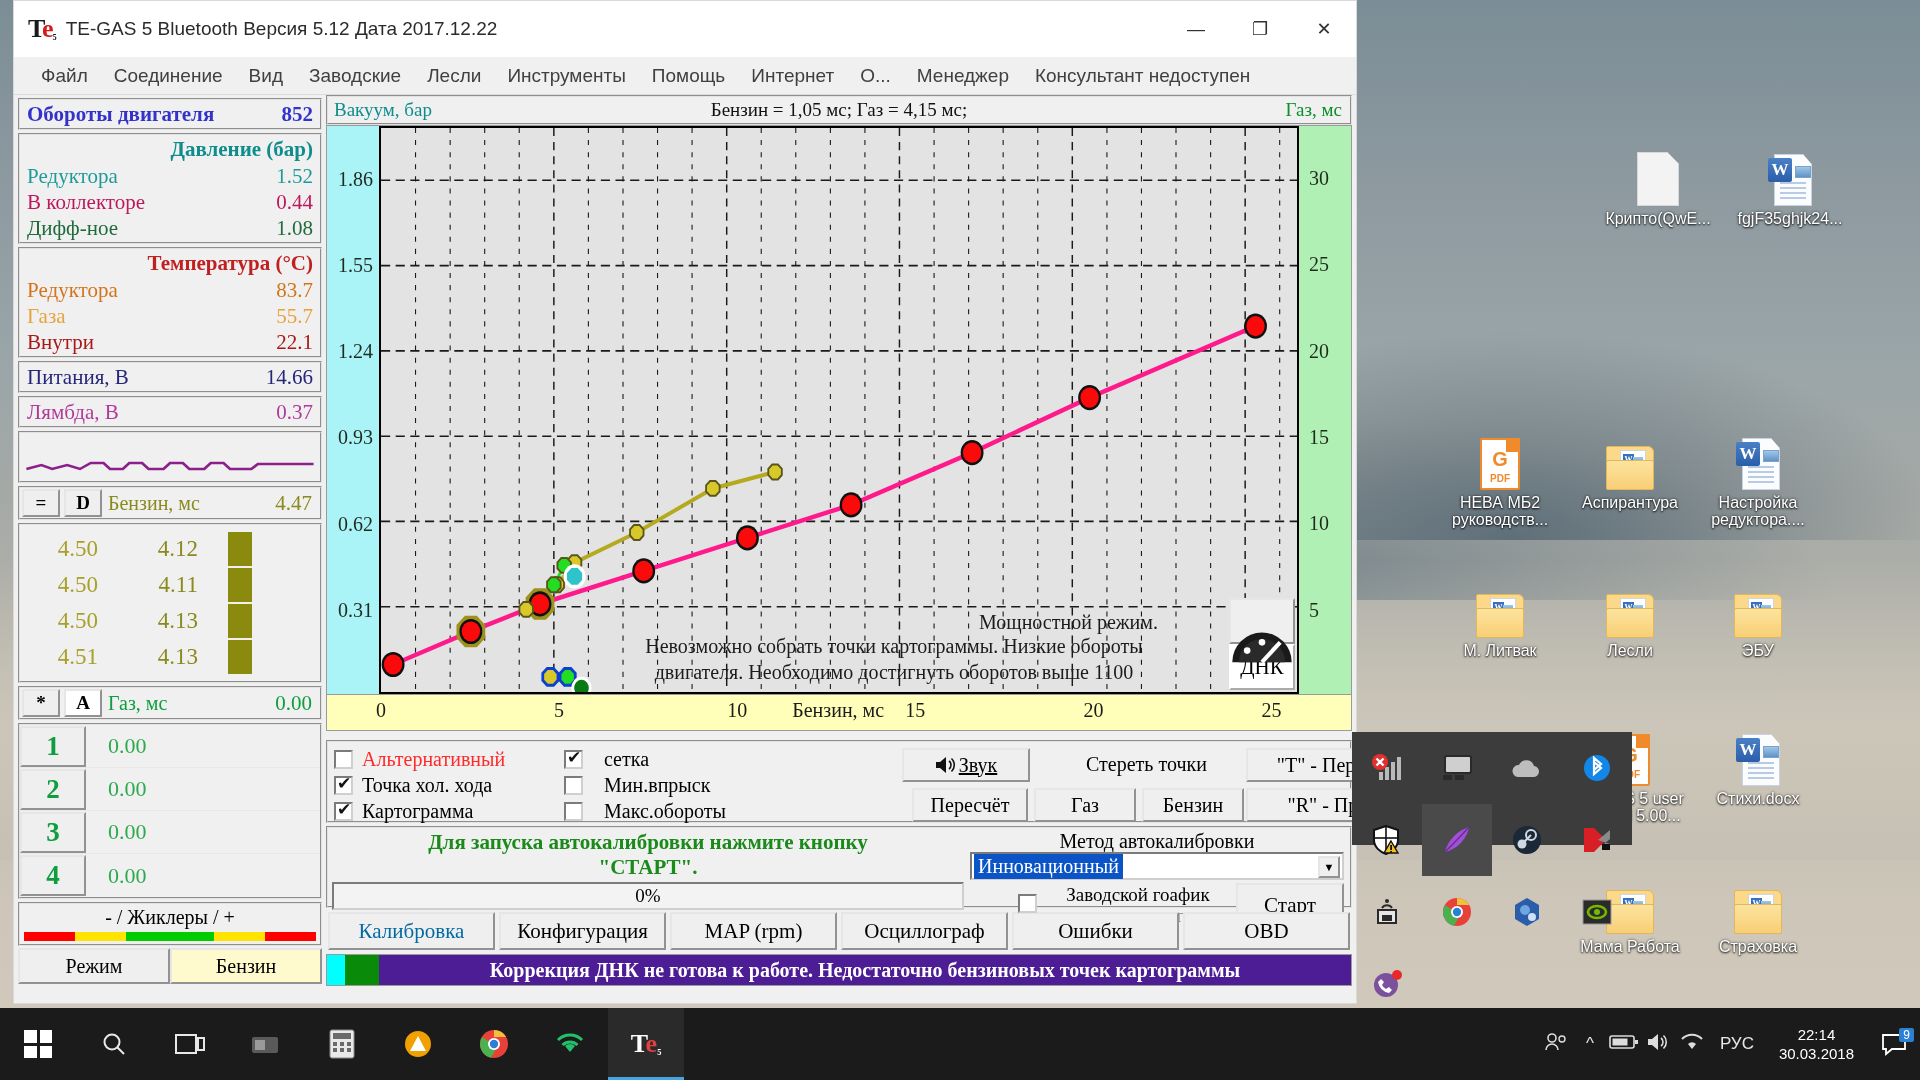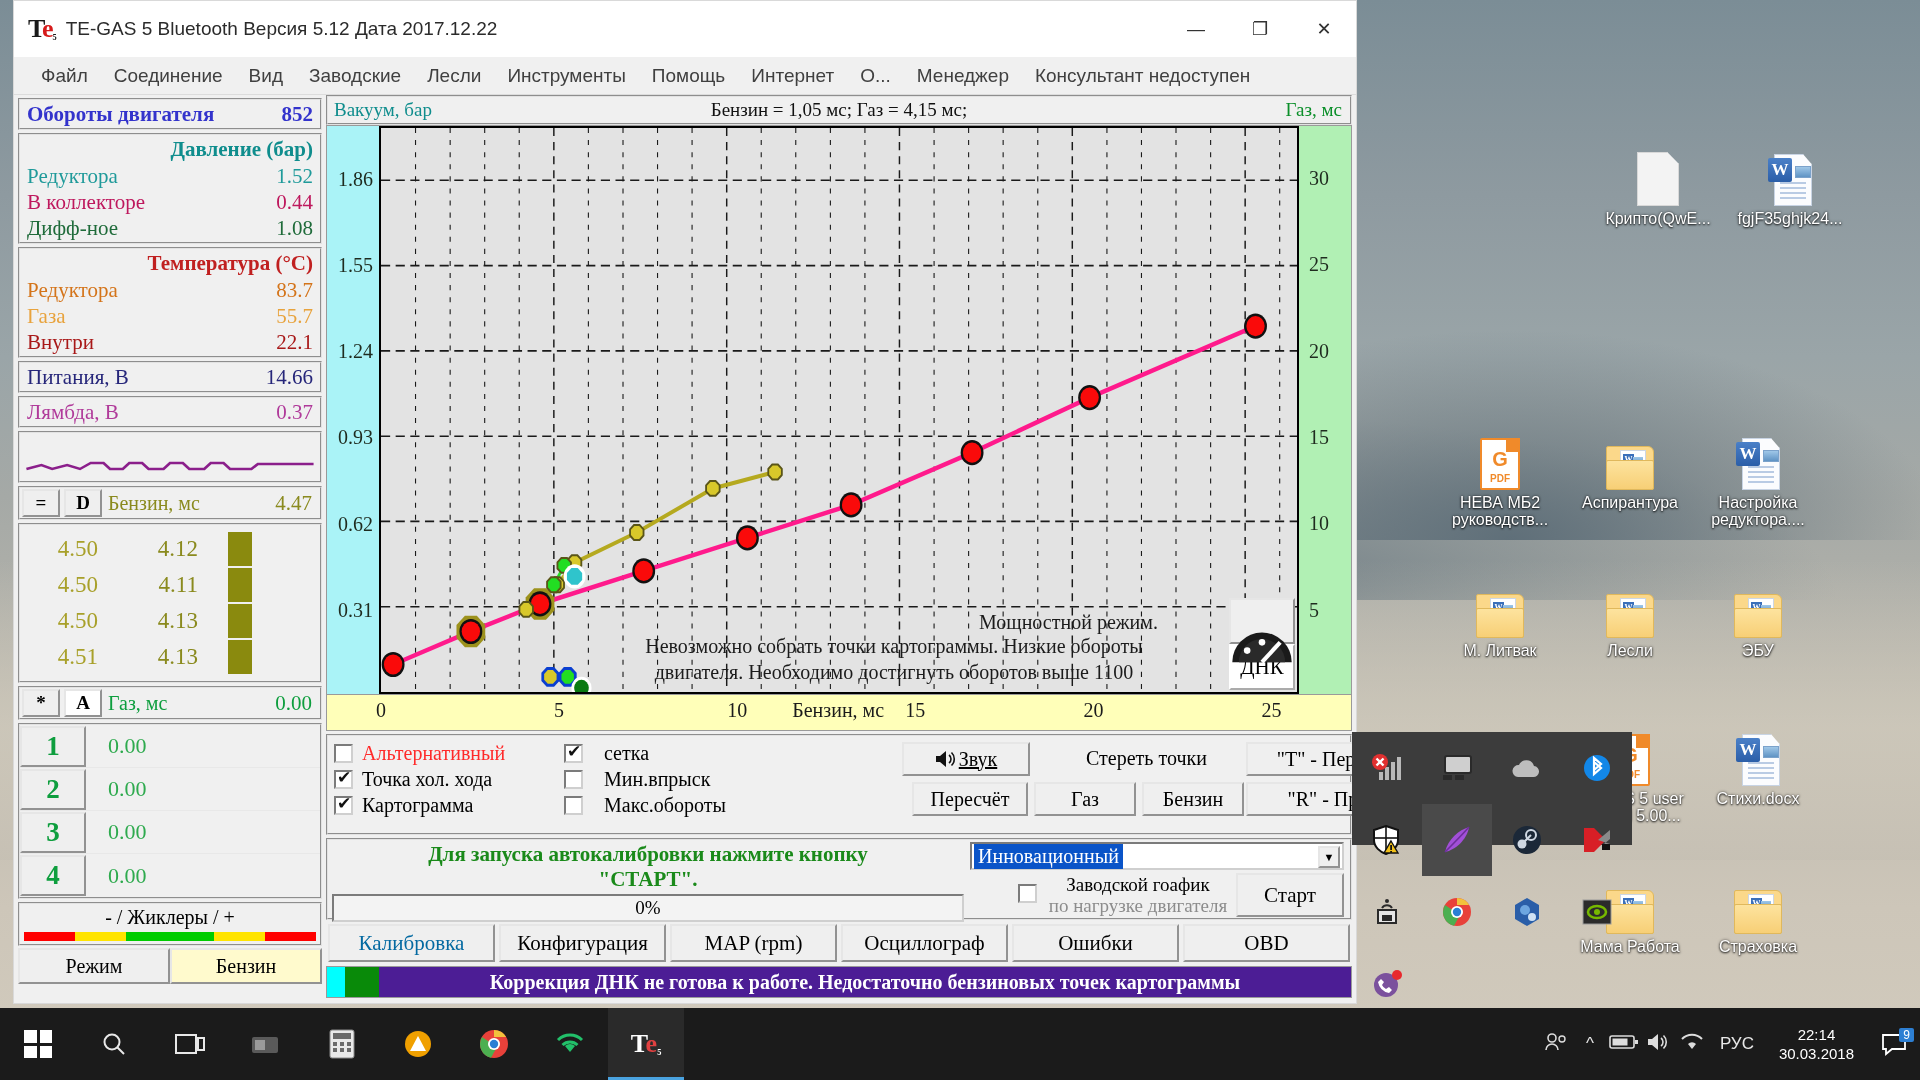--- a/index.html
+++ b/index.html
@@ -132,21 +132,21 @@
   #plot svg { position:absolute;inset:0;width:100%;height:100%; }
   #xaxis { height:36px;background:#ffffb9;position:relative;border:1px solid #9a9a9a;border-top:none; }
   #xaxis .tk { position:absolute;font-size:20px;color:#1b1b1b;transform:translateX(-50%);top:4px; }
   #xaxis .xl { position:absolute;font-size:20px;color:#1b1b1b;top:4px; }
   .plotnote { position:absolute;font-size:20px;color:#1b1b1b;text-align:center;line-height:26px;z-index:5; }
   .dnkbox { position:absolute;right:2px;bottom:2px;width:66px;z-index:6; }
   .dnkbox .gauge { height:46px;border:2px outset #e6e6e6;background:#efefef;display:flex;align-items:center;justify-content:center; }
   .dnkbox .lbl { height:46px;border:2px outset #fff;background:#fff;display:flex;align-items:center;justify-content:center;font-size:21px; }
 
   
-  #controls { display:flex;border:2px groove #e2e2e2;background:#f0f0f0;margin-top:3px;padding:4px 6px;height:101px; }
+  #controls { display:flex;border:2px groove #e2e2e2;background:#f0f0f0;margin-top:9px;padding:4px 6px;height:83px; }
   .ckcol { width:230px; }
   .ck { display:flex;align-items:center;height:26px;font-size:20px; }
   .ck .box { width:19px;height:19px;border:2px inset #cfcfcf;background:#fff;margin-right:9px;position:relative;flex:none; }
   .ck .box.on::after { content:"✔";position:absolute;left:1px;top:-5px;font-size:17px;color:#111;font-family:"DejaVu Sans",sans-serif; }
   .btnzone { flex:1;position:relative; }
   .btn { border:2px outset #e6e6e6;background:#efefef;display:flex;align-items:center;justify-content:center;
      font-size:20px;font-family:"Liberation Serif",serif;position:absolute; }
   .statlbl { position:absolute;font-size:20px; }
 
   
@@ -667,20 +667,21 @@
         </div>
       </div>
 
       <div id="autocal">
         <div id="acleft">
           <div class="msg">Для запуска автокалибровки нажмите кнопку</div>
           <div class="msg">"СТАРТ".</div>
           <div class="prog">0%</div>
         </div>
         <div id="acright">
+          <div class="ttl">Метод автокалибровки</div>
           <div class="sel">
             <span class="txt">Инновационный</span>
             <span class="arr">▼</span>
           </div>
           <div class="r2">
             <div class="cks">
               <span class="box on" style="display:inline-block;width:19px;height:19px;border:2px inset #cfcfcf;background:#fff;position:relative;"></span>
             </div>
             <div class="lbls">
               <div>Заводской гоафик</div>

